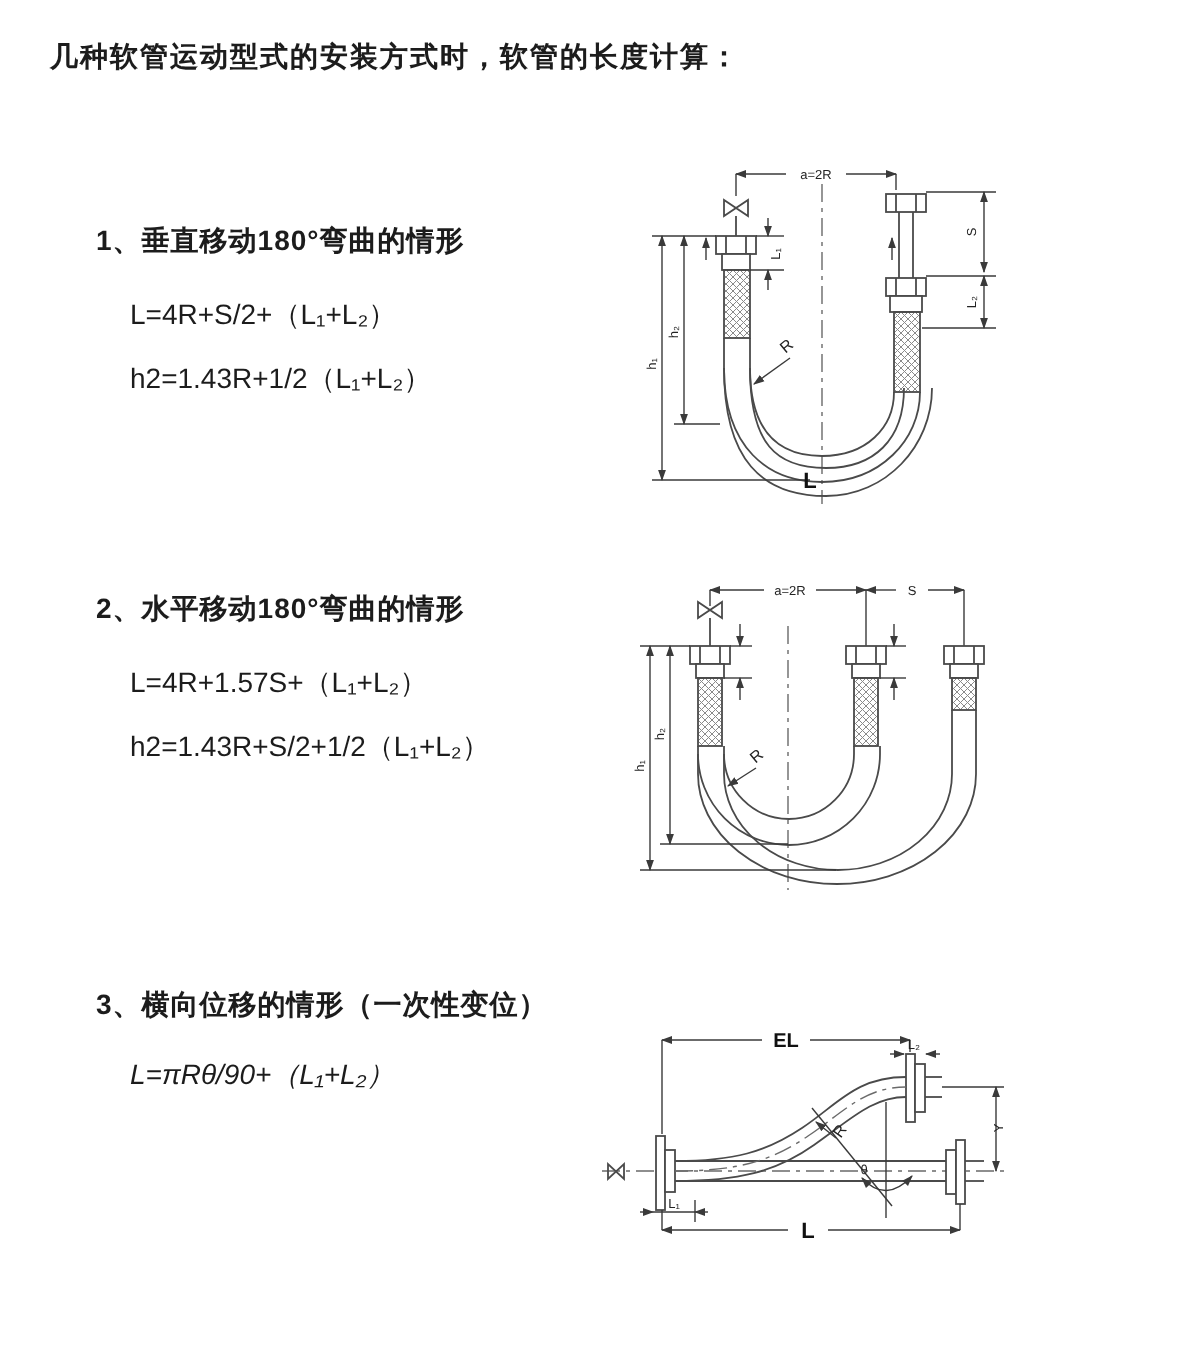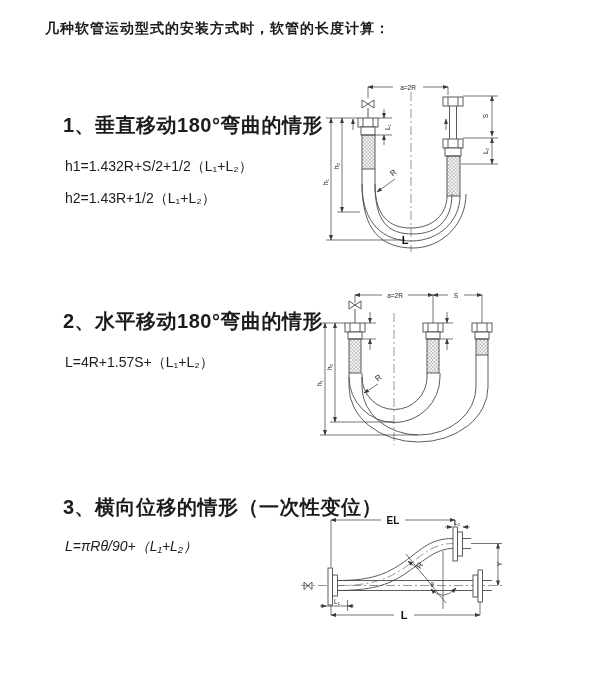--- a/index.html
+++ b/index.html
@@ -1,24 +1,24 @@
 <!DOCTYPE html>
 <html><head>
 <meta charset="utf-8">
 <style>
   html,body{margin:0;padding:0;}
   body{
     width:600px;height:675px;background:#ffffff;position:relative;
     font-family:"Liberation Sans",sans-serif;color:#1c1c1c;overflow:hidden;
   }
   .title{
-    position:absolute;left:45px;top:20px;font-size:14px;font-weight:700;letter-spacing:1px;
+    position:absolute;left:25px;top:20px;font-size:14px;font-weight:700;letter-spacing:1px;
   }
   .section{position:absolute;left:48px;}
-  .heading{font-size:20px;font-weight:700;letter-spacing:.5px;margin-left:15px;}
+  .heading{font-size:14px;font-weight:700;letter-spacing:.5px;}
   .formulas{margin:11px 0 0 17px;font-size:14px;}
   .formula{line-height:32px;white-space:pre;}
   .tight .formula{line-height:28px;font-style:italic;}
   svg{position:absolute;overflow:visible;}
   .ln{stroke:#4a4a4a;stroke-width:0.9;fill:none;}
   .pc{stroke:#4a4a4a;stroke-width:0.9;fill:#ffffff;}
   .br{stroke:#4a4a4a;stroke-width:0.9;}
   .dim{stroke:#3a3a3a;stroke-width:0.7;fill:none;}
   .cl{stroke:#6a6a6a;stroke-width:0.7;fill:none;stroke-dasharray:9 3 2 3;}
   .dt{font-size:6.5px;fill:#222;}
@@ -28,29 +28,30 @@
   text{font-family:"Liberation Sans",sans-serif;}
 </style>
 </head>
 <body>
 
 <div class="title">几种软管运动型式的安装方式时，软管的长度计算：</div>
 
 <div class="section" style="top:112px">
   <div class="heading">1、垂直移动180°弯曲的情形</div>
   <div class="formulas">
-    <div class="formula">h1=1.432R+S/2+1/2（L₁+L₂）</div>
+    <div class="formula">L=4R+S/2+（L₁+L₂）</div>
     <div class="formula">h2=1.43R+1/2（L₁+L₂）</div>
   </div>
 </div>
 
-<div class="section" style="top:308px">
+<div class="section" style="top:296px">
   <div class="heading">2、水平移动180°弯曲的情形</div>
   <div class="formulas">
     <div class="formula">L=4R+1.57S+（L₁+L₂）</div>
+    <div class="formula">h2=1.43R+S/2+1/2（L₁+L₂）</div>
   </div>
 </div>
 
 <div class="section tight" style="top:494px">
   <div class="heading">3、横向位移的情形（一次性变位）</div>
   <div class="formulas">
     <div class="formula">L=πRθ/90+（L₁+L₂）</div>
   </div>
 </div>
 

